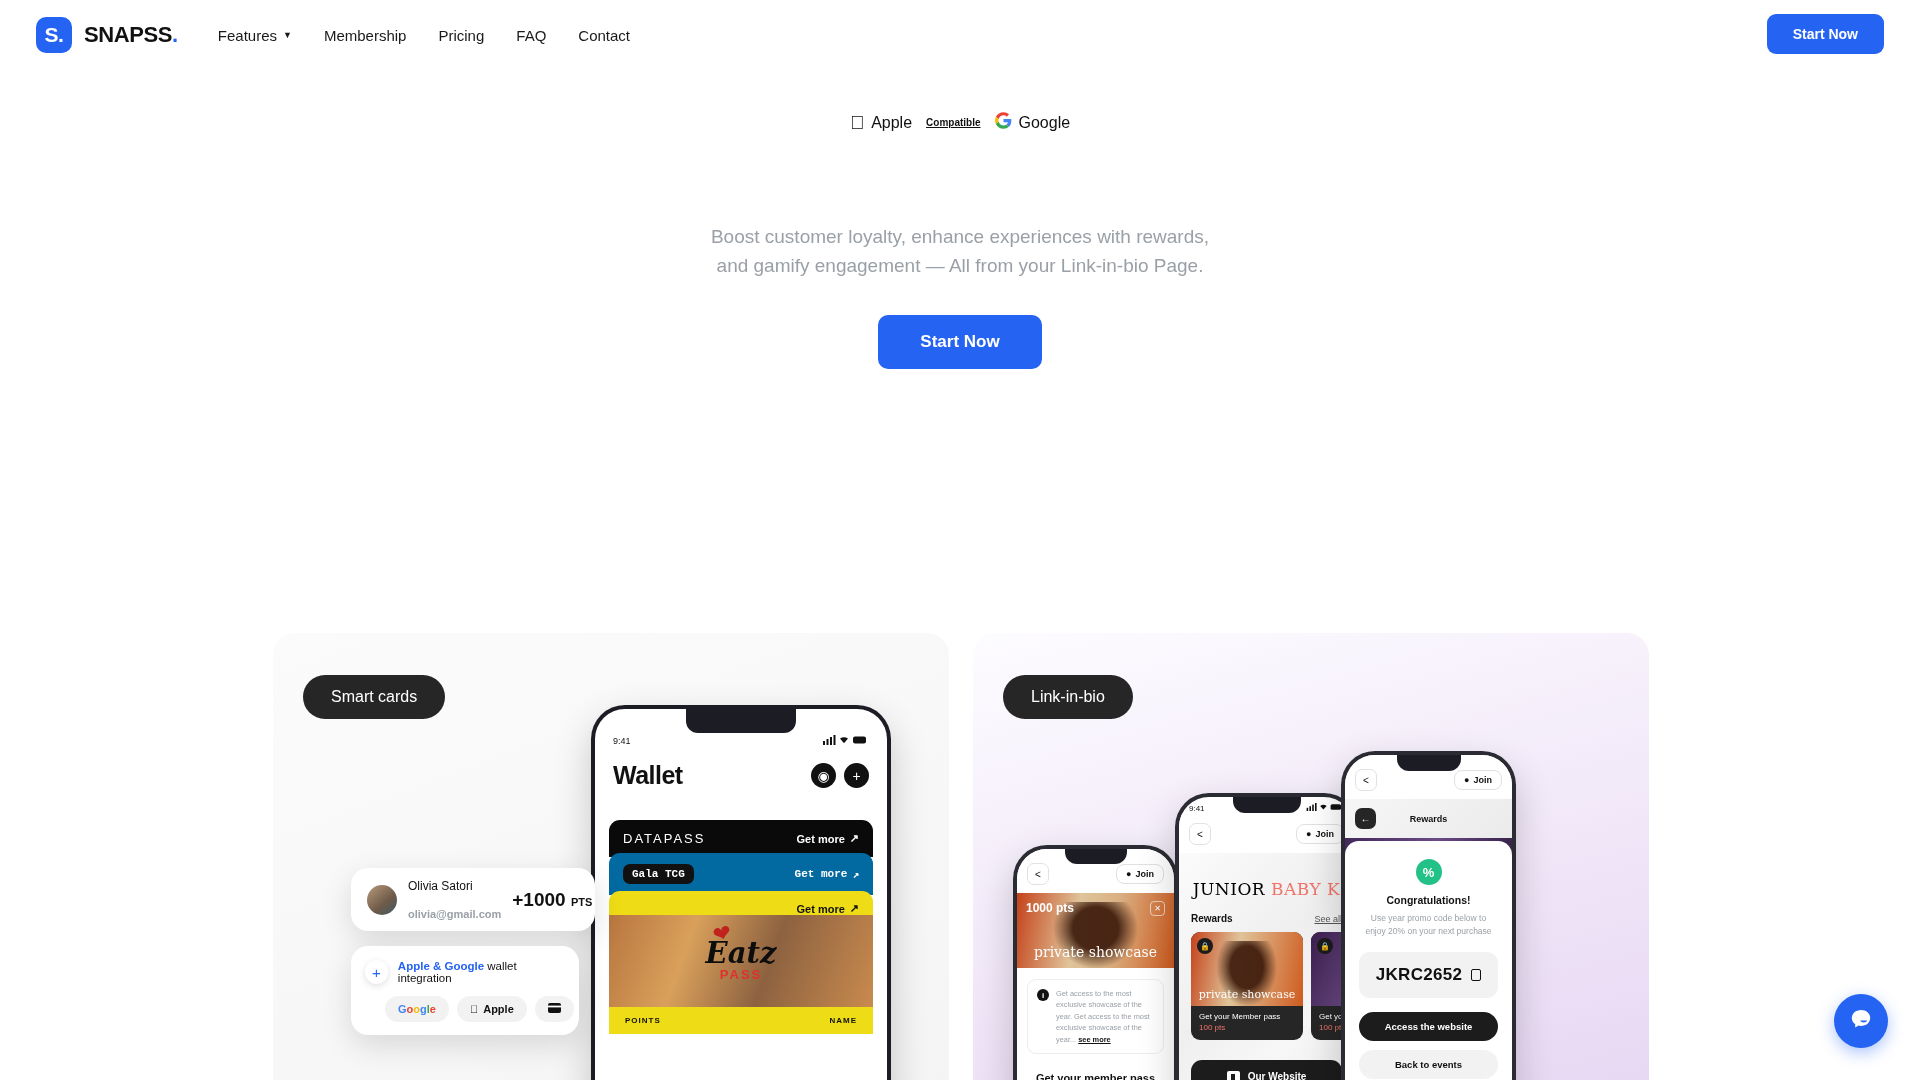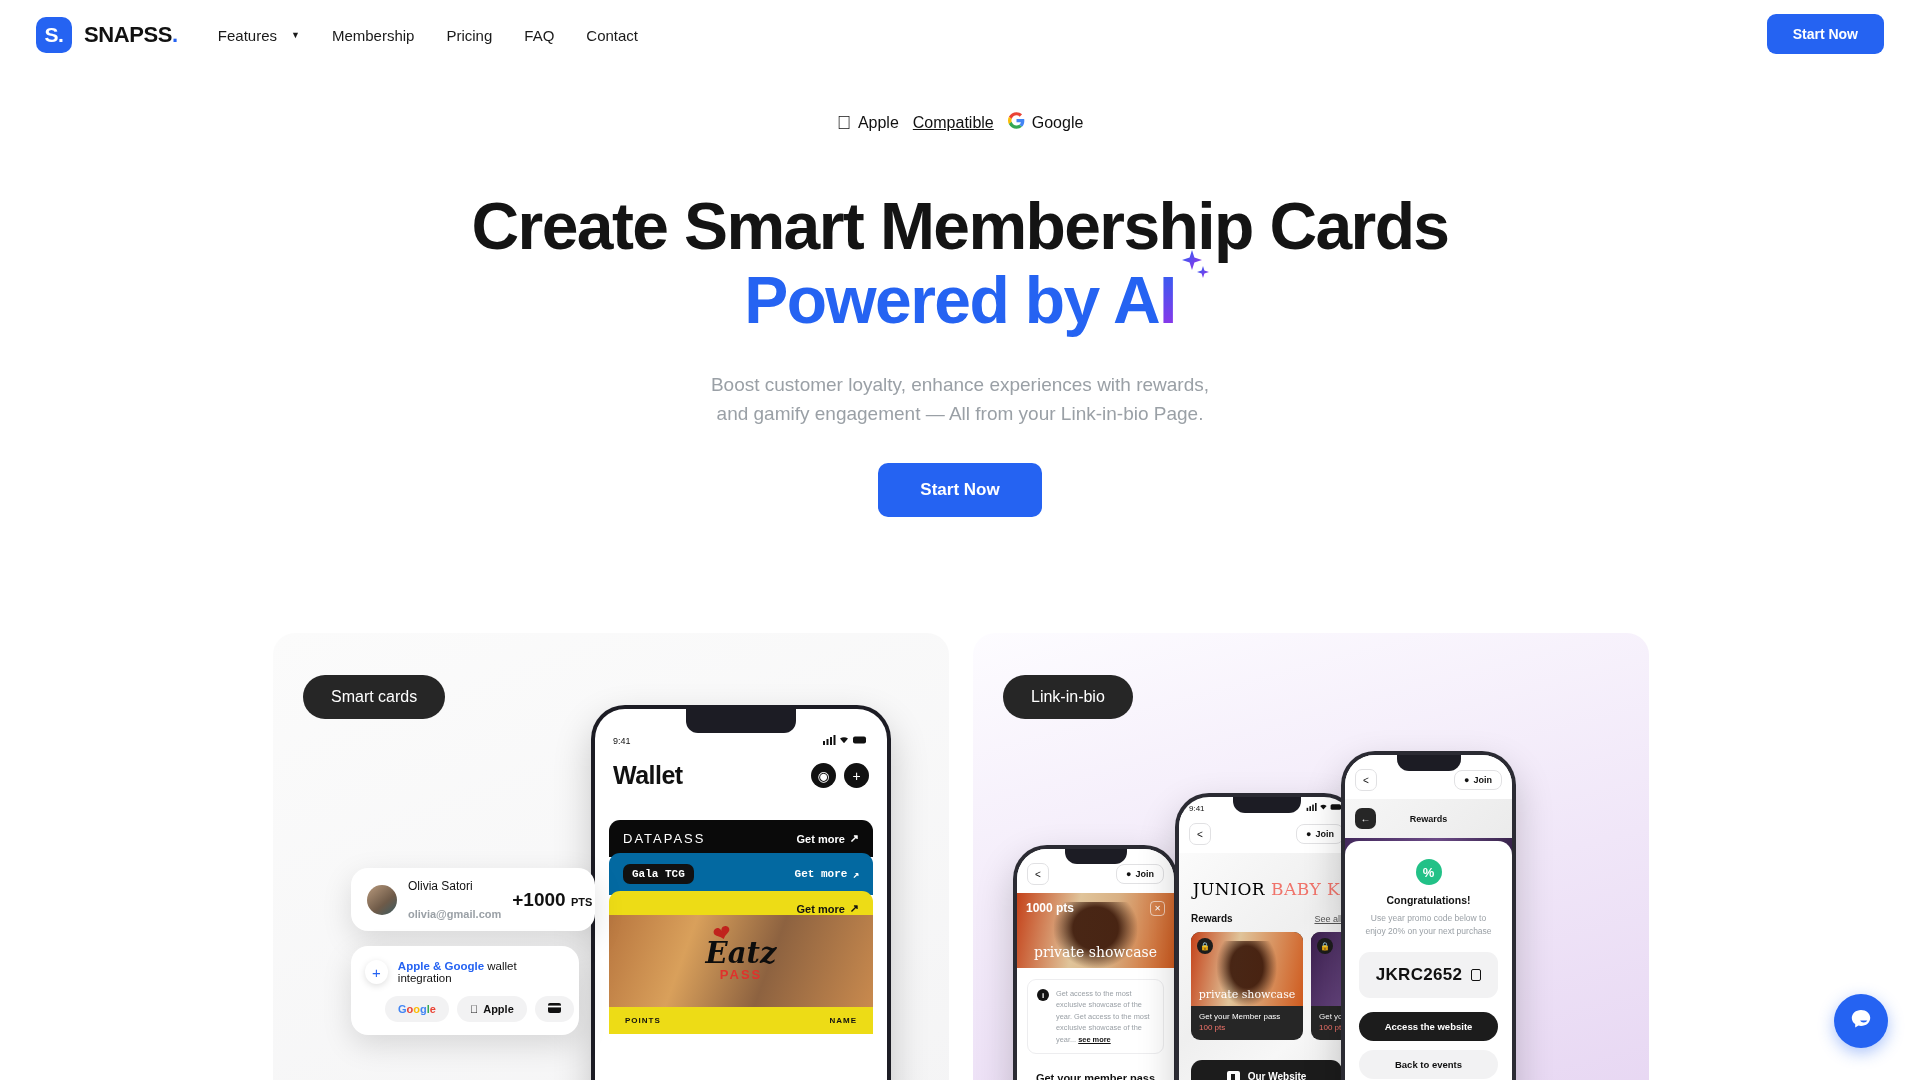--- a/index.html
+++ b/index.html
@@ -16,32 +16,32 @@
   .nav { position:absolute; top:0; left:0; width:1920px; height:70px; display:flex; align-items:center; padding:0 36px; }
   .brand { display:flex; align-items:center; gap:12px; }
   .brand-mark {
     width:36px; height:36px; border-radius:10px; background:#2563f2;
     display:flex; align-items:center; justify-content:center;
     color:#fff; font-size:21px; font-weight:bold; letter-spacing:-0.5px;
   }
   .brand-name { font-size:22px; font-weight:bold; color:#111; letter-spacing:-0.4px; }
   .brand-name .dot { color:#2563f2; }
   .nav-links { display:flex; align-items:center; gap:32px; margin-left:40px; }
-  .nav-link { font-size:15px; color:#1a1a1a; cursor:pointer; display:flex; align-items:center; gap:14px; white-space:nowrap; }
+  .nav-link { font-size:15px; color:#1a1a1a; cursor:pointer; display:flex; align-items:center; gap:6px; white-space:nowrap; }
   .caret { font-size:9px; color:#1a1a1a; }
   .nav-cta {
     position:absolute; right:36px; top:14px;
     background:#2563f2; color:#fff; font-size:14px; font-weight:bold;
     padding:12px 26px; border-radius:9px; border:none; cursor:pointer; white-space:nowrap;
   }
 
   
   .compat { position:absolute; top:112px; left:0; width:1920px; display:flex; justify-content:center; align-items:center; gap:14px; }
   .compat-item { display:flex; align-items:center; gap:7px; font-size:16px; color:#111; }
-  .compat-underline { text-decoration:underline; font-size:16px; color:#111; font-weight:400; }
+  .compat-underline { text-decoration:underline; font-size:10px; color:#111; font-weight:700; }
   .apple-glyph { font-size:19px; line-height:1; color:#111; }
 
   
   .hero { position:absolute; top:190px; left:0; width:1920px; text-align:center; }
   .hero h1 { font-size:66px; line-height:1.12; font-weight:bold; color:#141414; letter-spacing:-1.6px; }
   .hero h1 .blue { color:#2563f2; }
   .hero h1 .ai-i { background:linear-gradient(180deg,#2563f2,#9b30e8); -webkit-background-clip:text; background-clip:text; color:transparent; }
   .sparkles { display:inline-block; position:relative; width:0; height:0; vertical-align:top; }
   .sparkles svg { position:absolute; }
   .sub { margin-top:32px; font-size:19px; line-height:1.55; color:#9aa0a6; }
@@ -221,33 +221,20 @@
             <path fill="#4285F4" d="M46.1 24.5c0-1.6-.1-3.2-.4-4.7H24v9.2h12.4c-.5 2.9-2.2 5.3-4.6 7l7.6 5.9c4.4-4.1 6.7-10.1 6.7-17.4z"></path>
             <path fill="#FBBC05" d="M10.4 28.2c-.5-1.4-.8-2.9-.8-4.2s.3-2.9.8-4.2l-7.8-6.1C.9 16.6 0 20.2 0 24s.9 7.4 2.6 10.3l7.8-6.1z"></path>
             <path fill="#34A853" d="M24 47.5c6.2 0 11.5-2 15.4-5.6l-7.6-5.9c-2.1 1.4-4.8 2.2-7.8 2.2-6.4 0-11.7-4.5-13.6-10.5l-7.8 6.1C6.5 42.1 14.6 47.5 24 47.5z"></path>
           </svg>
       </span>
       <span>Google</span>
     </div>
   </div>
 
   <div class="hero">
-    <h1>
-      <span>Create Smart Membership Cards</span><br>
-      <span class="blue">Powered by A</span><span class="ai-i">I</span><span class="sparkles"><svg width="40" height="40" viewBox="0 0 40 40" style="left:2px;top:-16px">
-            <defs>
-              <linearGradient id="sg" x1="0" y1="0" x2="1" y2="1">
-                <stop offset="0" stop-color="#2563f2"></stop>
-                <stop offset="1" stop-color="#a12ee8"></stop>
-              </linearGradient>
-            </defs>
-            <path d="M14 2 L16.4 9.6 L24 12 L16.4 14.4 L14 22 L11.6 14.4 L4 12 L11.6 9.6 Z" fill="url(#sg)"></path>
-            <path d="M25 18 L26.4 22.6 L31 24 L26.4 25.4 L25 30 L23.6 25.4 L19 24 L23.6 22.6 Z" fill="url(#sg)"></path>
-          </svg></span>
-    </h1>
     <div class="sub">
       <div>Boost customer loyalty, enhance experiences with rewards,</div>
       <div>and gamify engagement — All from your Link-in-bio Page.</div>
     </div>
     <button class="hero-cta">Start Now</button>
   </div>
 
   <div class="showcase">
 
     <div class="panel panel-left">

